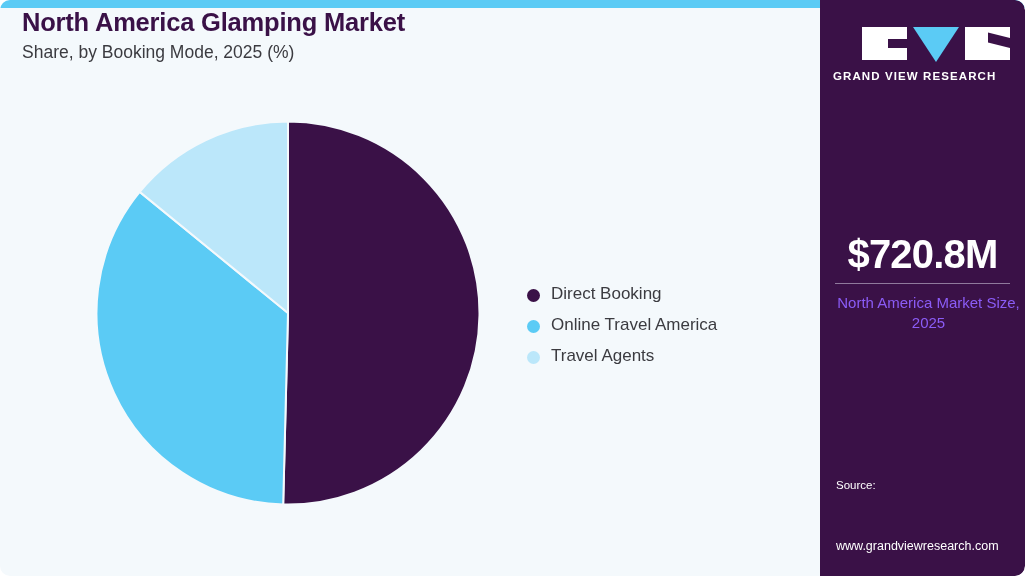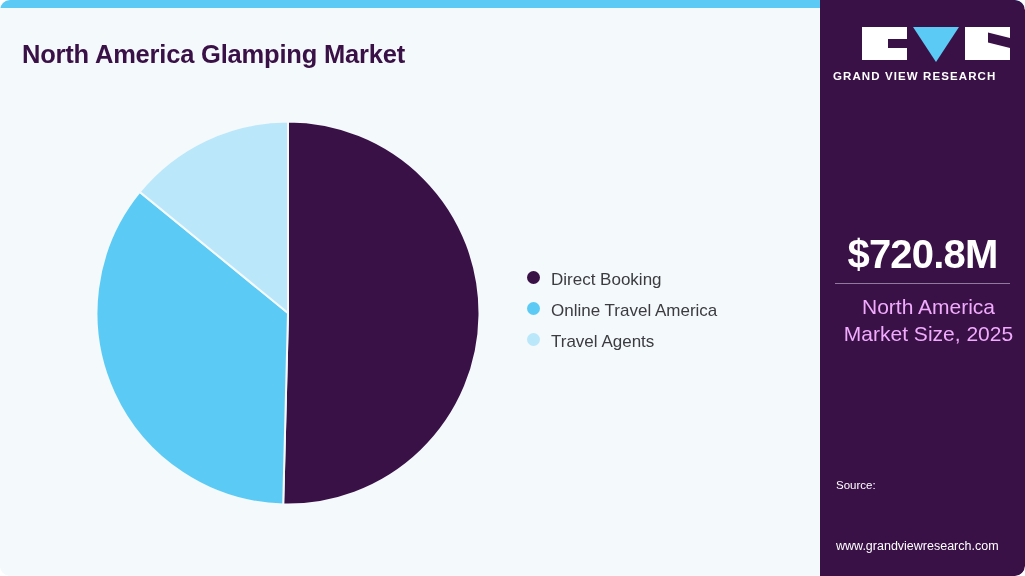--- a/index.html
+++ b/index.html
@@ -27,21 +27,21 @@
     top: 0; left: 0;
     width: 1025px;
     height: 8px;
     background: #5bcbf5;
     border-top-left-radius: 10px;
     border-top-right-radius: 10px;
   }
   
   #chart-header {
     position: absolute;
-    top: 40px;
+    top: 8px;
     left: 22px;
     width: 760px;
   }
   #chart-title {
     font-size: 25.5px;
     font-weight: bold;
     color: #3a1147;
     letter-spacing: -0.2px;
     margin: 0 0 6px 0;
     line-height: 1.1;
@@ -65,21 +65,21 @@
     width: 384px;
     height: 384px;
   }
   #legend {
     position: absolute;
     left: 527px;
     top: 271px;
   }
   .legend-row {
     display: flex;
-    align-items: flex-start;
+    align-items: flex-end;
     height: 31px;
   }
   .legend-dot {
     width: 13px;
     height: 13px;
     border-radius: 50%;
     margin-right: 11px;
     flex: 0 0 auto;
   }
   .legend-label {
@@ -167,22 +167,22 @@
     letter-spacing: -0.8px;
     line-height: 1.05;
   }
   #stat-divider {
     width: 175px;
     height: 1px;
     background: #8f7a9c;
     margin: 8px auto 9px auto;
   }
   #stat-caption {
-    font-size: 21px;
-    color: #f0abfc;
+    font-size: 15px;
+    color: #8b5cf6;
     line-height: 1.3;
     margin-left: 12px;
   }
   #source-block {
     position: absolute;
     left: 16px;
     bottom: 21px;
     width: 190px;
     color: #ffffff;
   }
@@ -199,20 +199,21 @@
 </style>
 </head>
 <body>
 
 <div id="infographic">
 
   <div id="top-accent-bar"></div>
 
   <div id="chart-header">
     <div id="chart-title">North America Glamping Market</div>
+    <div id="chart-subtitle">Share, by Booking Mode, 2025 (%)</div>
   </div>
 
   <div id="pie-wrap">
     <svg id="pie-svg" viewBox="0 0 384 384">
       <g id="pie-slices">
           <path d="M 192 192 L 192 0.5 A 191.5 191.5 0 1 1 187.18758672260088 383.43952224775194 Z" fill="#3a1147" stroke="#f4f9fc" stroke-width="2"></path>
           <path d="M 192 192 L 187.18758672260088 383.43952224775194 A 191.5 191.5 0 0 1 43.682663971942446 70.86281399363669 Z" fill="#5bcbf5" stroke="#f4f9fc" stroke-width="2"></path>
           <path d="M 192 192 L 43.682663971942446 70.86281399363669 A 191.5 191.5 0 0 1 191.99999999999997 0.5 Z" fill="#bbe7fa" stroke="#f4f9fc" stroke-width="2"></path>
         </g>
     </svg>

